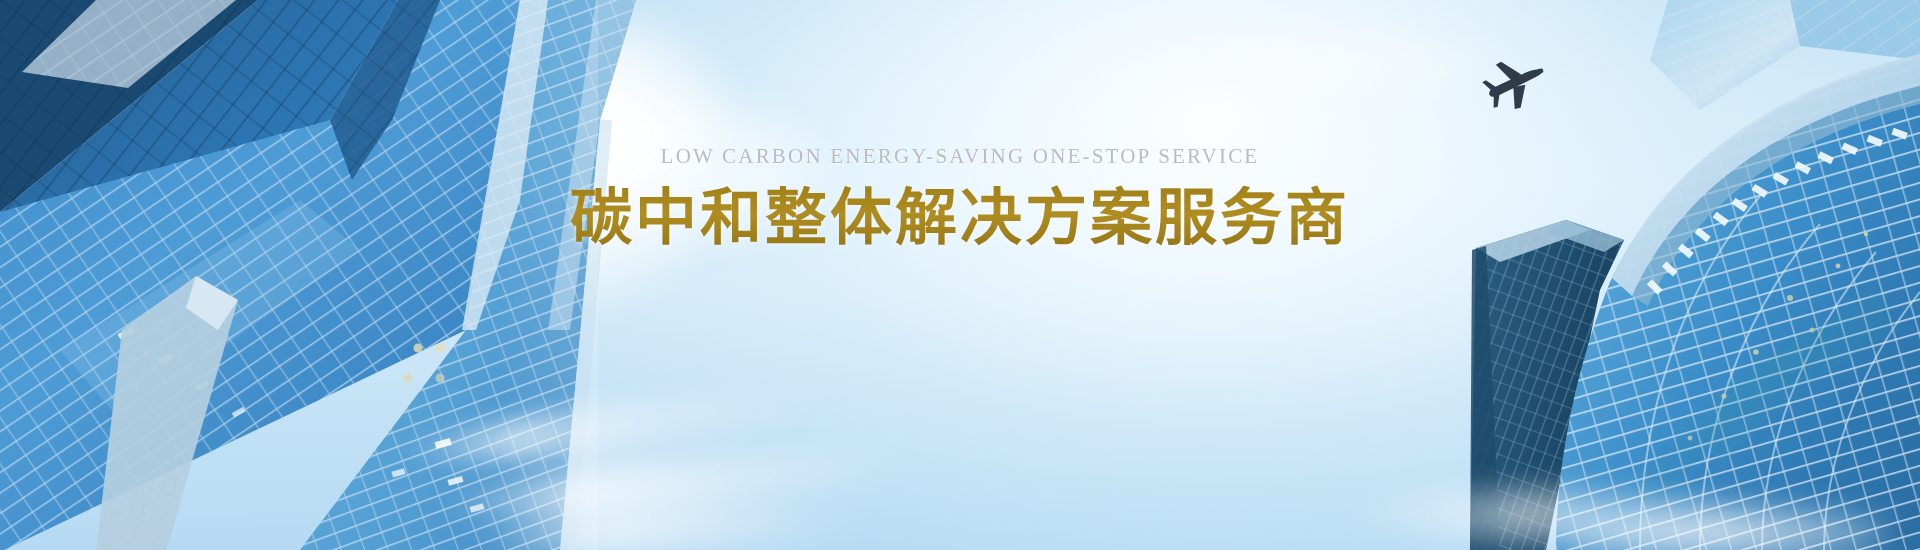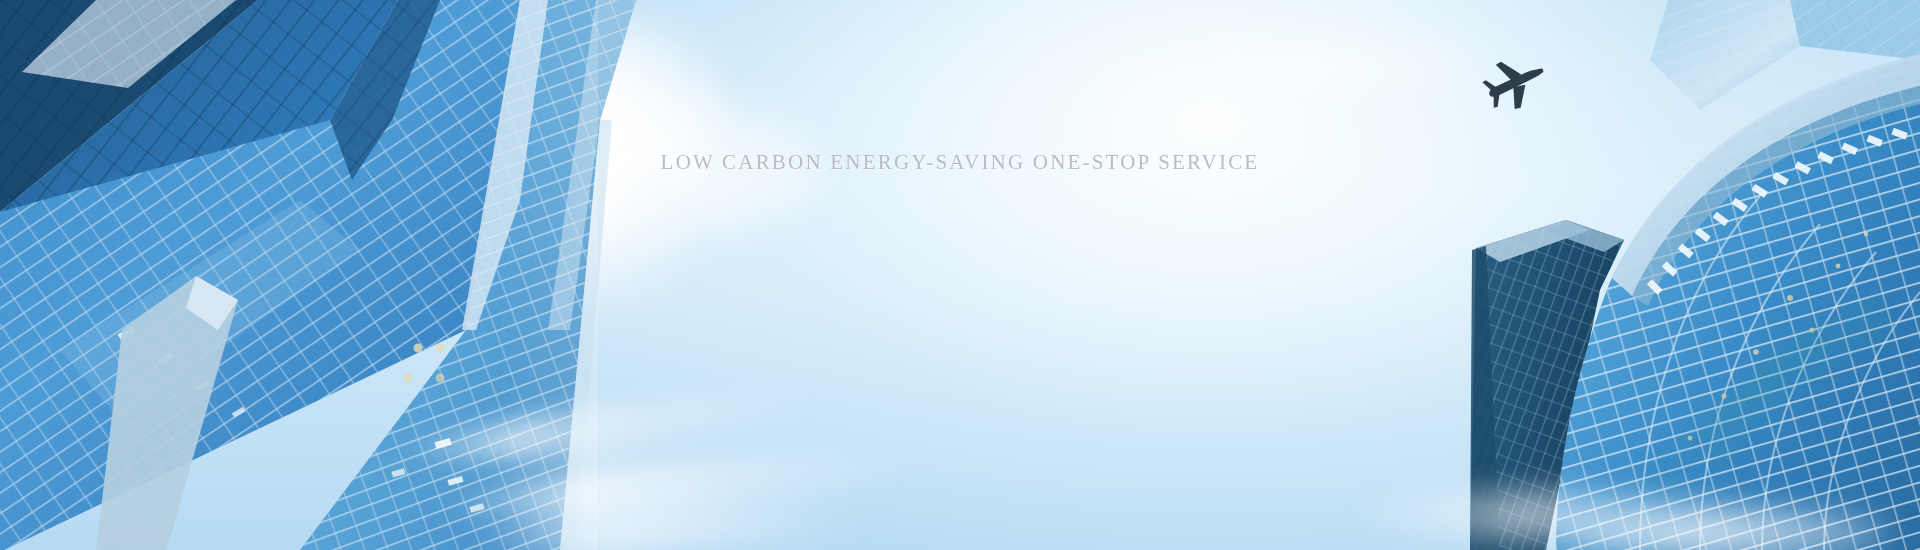--- a/index.html
+++ b/index.html
@@ -163,21 +163,21 @@
     width: 72px;
     height: 56px;
   }
   .airplane svg { display:block; width:100%; height:100%; }
 
   
   .hero-text {
     position: absolute;
     left: 0;
     right: 0;
-    top: 148px;
+    top: 142px;
     text-align: center;
     z-index: 30;
   }
   .eyebrow {
     font-family: "Liberation Serif", "DejaVu Serif", serif;
     font-size: 21px;
     line-height: 28px;
     letter-spacing: 2.2px;
     color: #b9bdc2;
     white-space: nowrap;
@@ -463,15 +463,16 @@
 
         <ellipse cx="63" cy="26.5" rx="4" ry="2.6"></ellipse>
       </g>
     </svg>
   </div>
 
   <div class="hero-text">
     <div class="eyebrow">LOW CARBON ENERGY-SAVING ONE-STOP SERVICE</div>
 
 
+    <div class="headline">碳中和整体解决方案服务商</div>
   </div>
 
 </div>
 
 </body></html>

